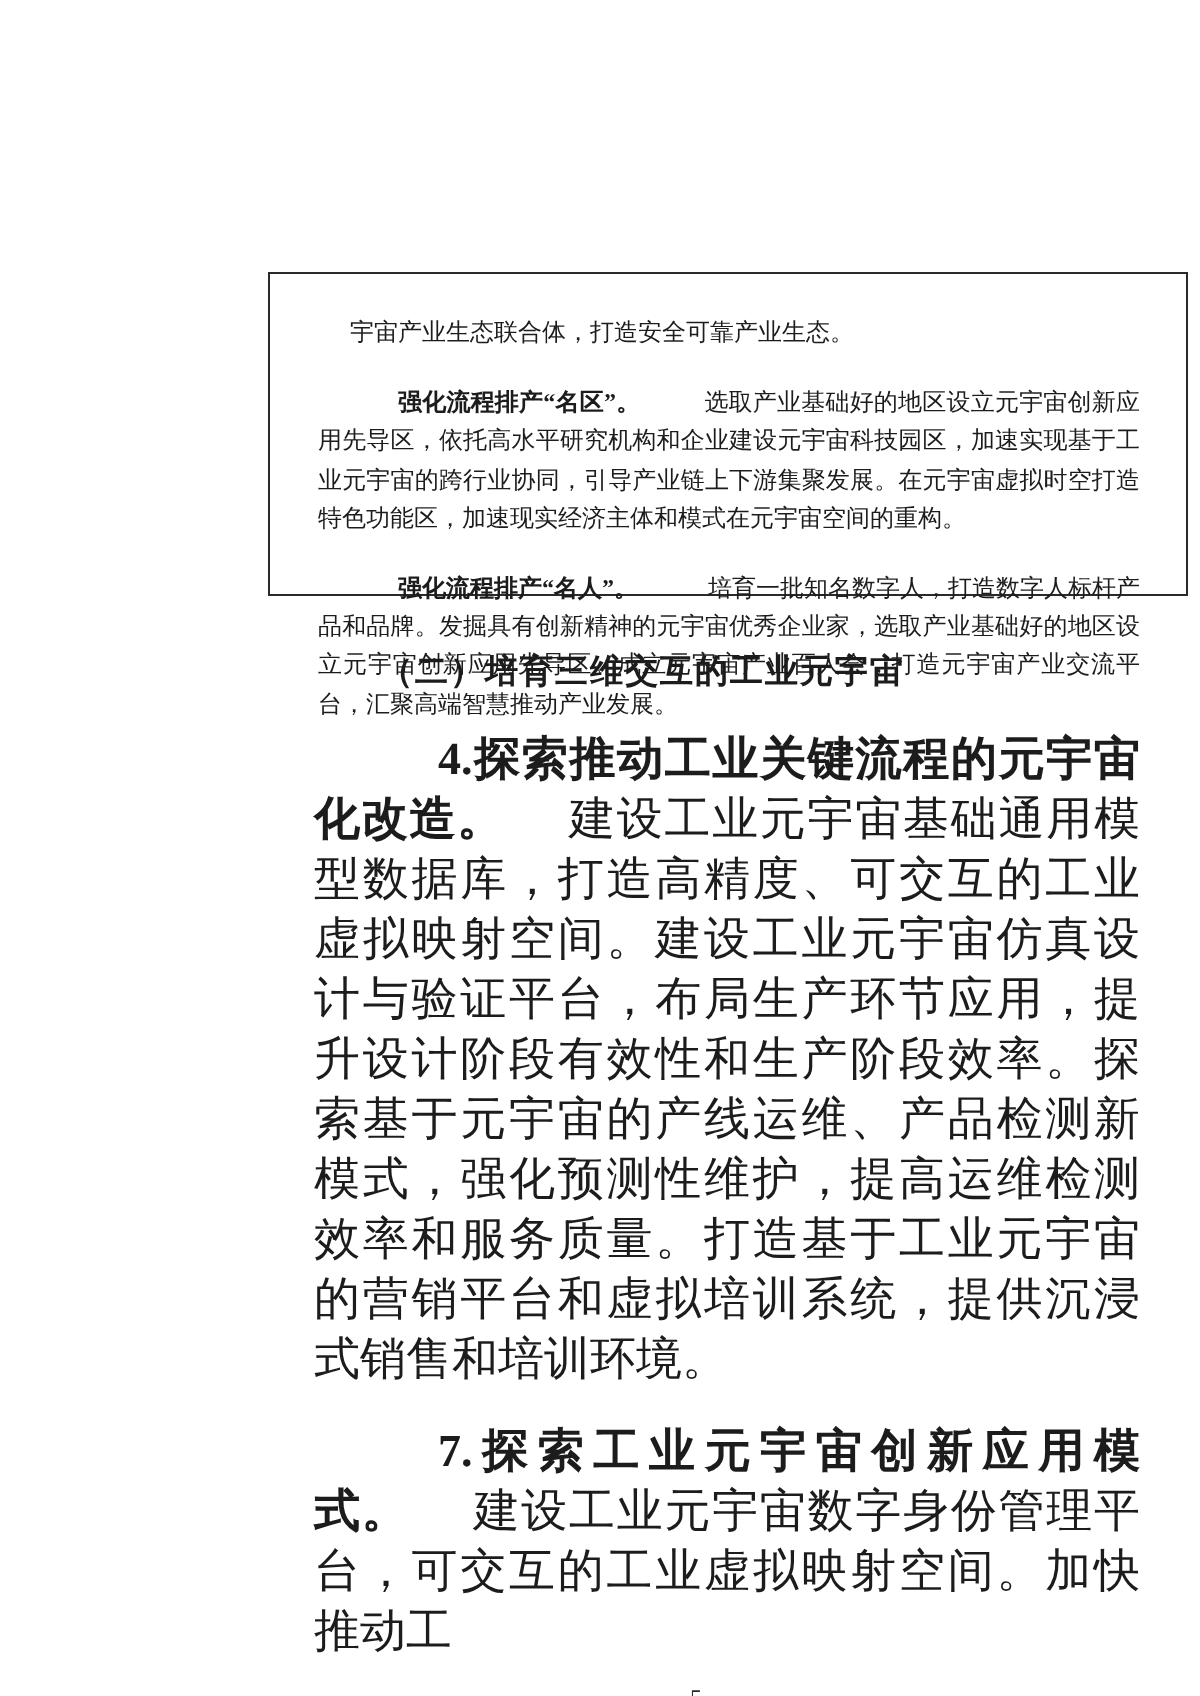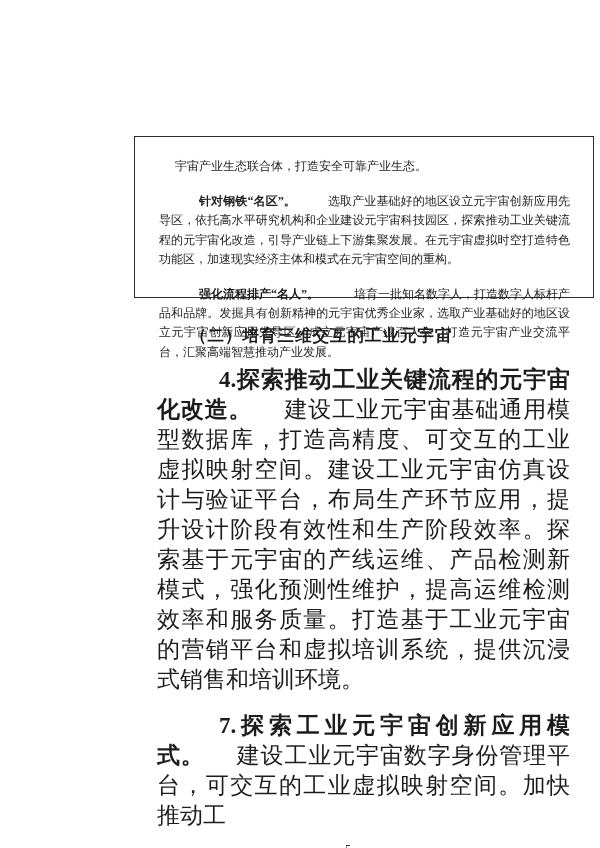--- a/index.html
+++ b/index.html
@@ -60,21 +60,21 @@
     color: #2a2a2a;
   }
 </style>
 </head>
 <body>
 
 <div class="page">
 
   <div class="callout-box">
     <p><span>宇宙产业生态联合体，打造安全可靠产业生态。</span></p>
-    <p class="indent"><span class="lead">针对钢铁“名区”。</span><span>选取产业基础好的地区设立元宇宙创新应用先导区，依托高水平研究机构和企业建设元宇宙科技园区，探索推动工业关键流程的元宇宙化改造，引导产业链上下游集聚发展。在元宇宙虚拟时空打造特色功能区，加速现实经济主体和模式在元宇宙空间的重构。</span></p>
+    <p class="indent"><span class="lead">强化流程排产“名区”。</span><span>选取产业基础好的地区设立元宇宙创新应用先导区，依托高水平研究机构和企业建设元宇宙科技园区，加速实现基于工业元宇宙的跨行业协同，引导产业链上下游集聚发展。在元宇宙虚拟时空打造特色功能区，加速现实经济主体和模式在元宇宙空间的重构。</span></p>
     <p class="indent"><span class="lead">强化流程排产“名人”。</span><span> 培育一批知名数字人，打造数字人标杆产品和品牌。发掘具有创新精神的元宇宙优秀企业家，选取产业基础好的地区设立元宇宙创新应用先导区。成立元宇宙产业百人会，打造元宇宙产业交流平台，汇聚高端智慧推动产业发展。</span></p>
   </div>
 
   <div class="main-column">
     <h2 class="section-heading">（二）培育三维交互的工业元宇宙</h2>
 
     <p class="body-para"><span class="lead">4.探索推动工业关键流程的元宇宙化改造。</span><span>建设工业元宇宙基础通用模型数据库，打造高精度、可交互的工业虚拟映射空间。建设工业元宇宙仿真设计与验证平台，布局生产环节应用，提升设计阶段有效性和生产阶段效率。探索基于元宇宙的产线运维、产品检测新模式，强化预测性维护，提高运维检测效率和服务质量。打造基于工业元宇宙的营销平台和虚拟培训系统，提供沉浸式销售和培训环境。</span></p>
 
 
     <p class="body-para"><span class="lead">7.探索工业元宇宙创新应用模式。</span><span>建设工业元宇宙数字身份管理平台，可交互的工业虚拟映射空间。加快推动工</span></p>

